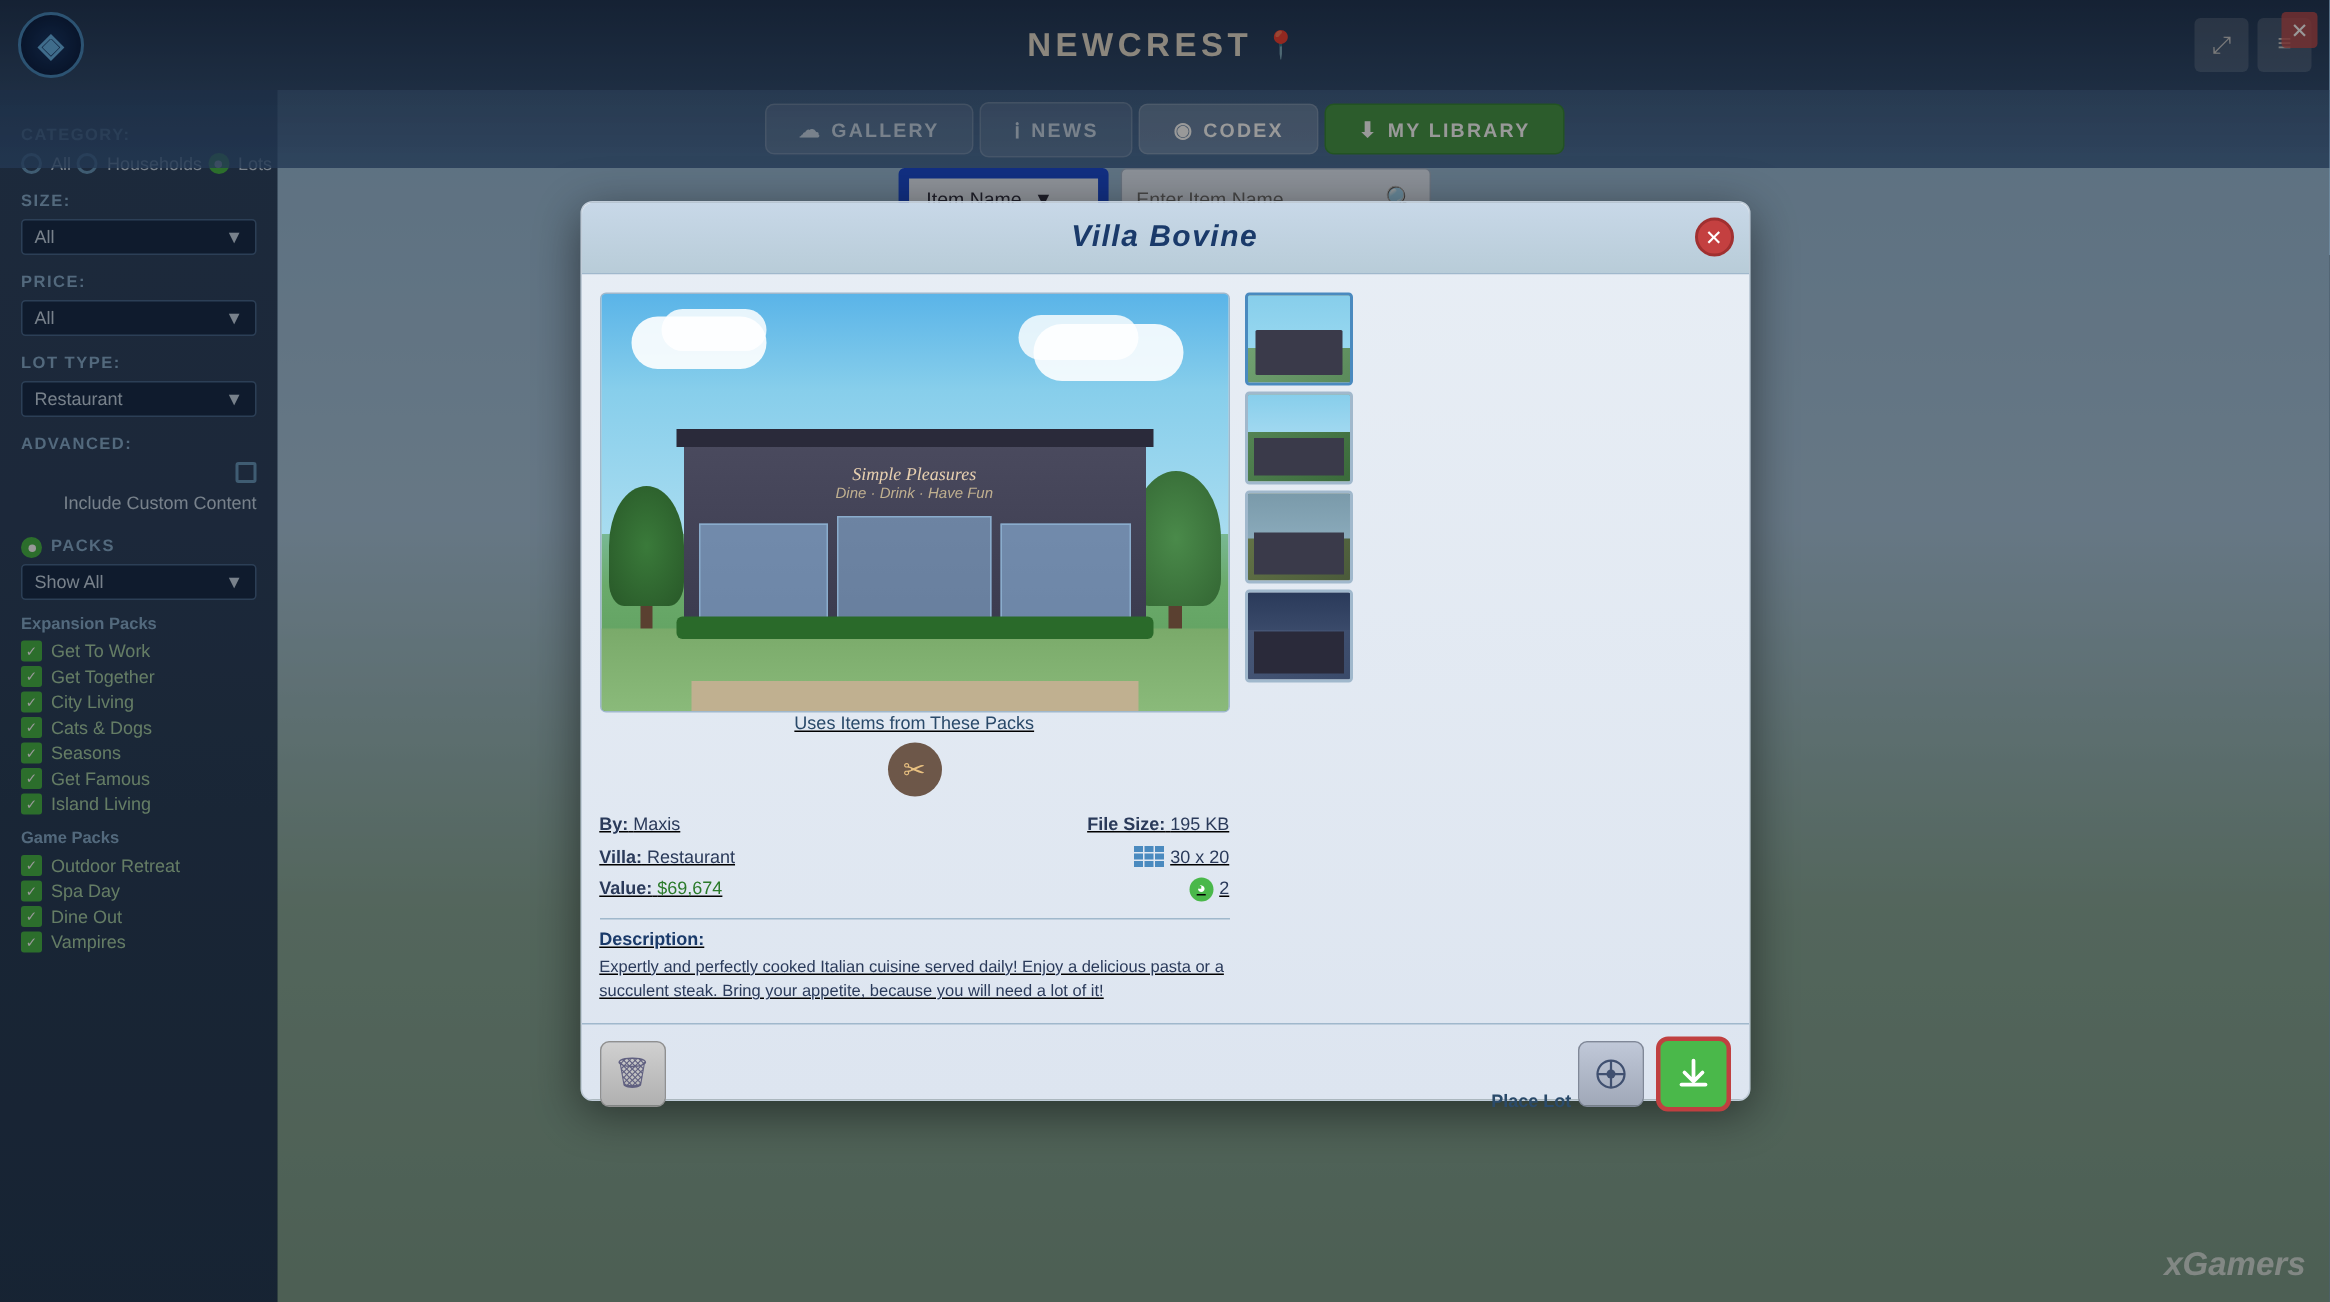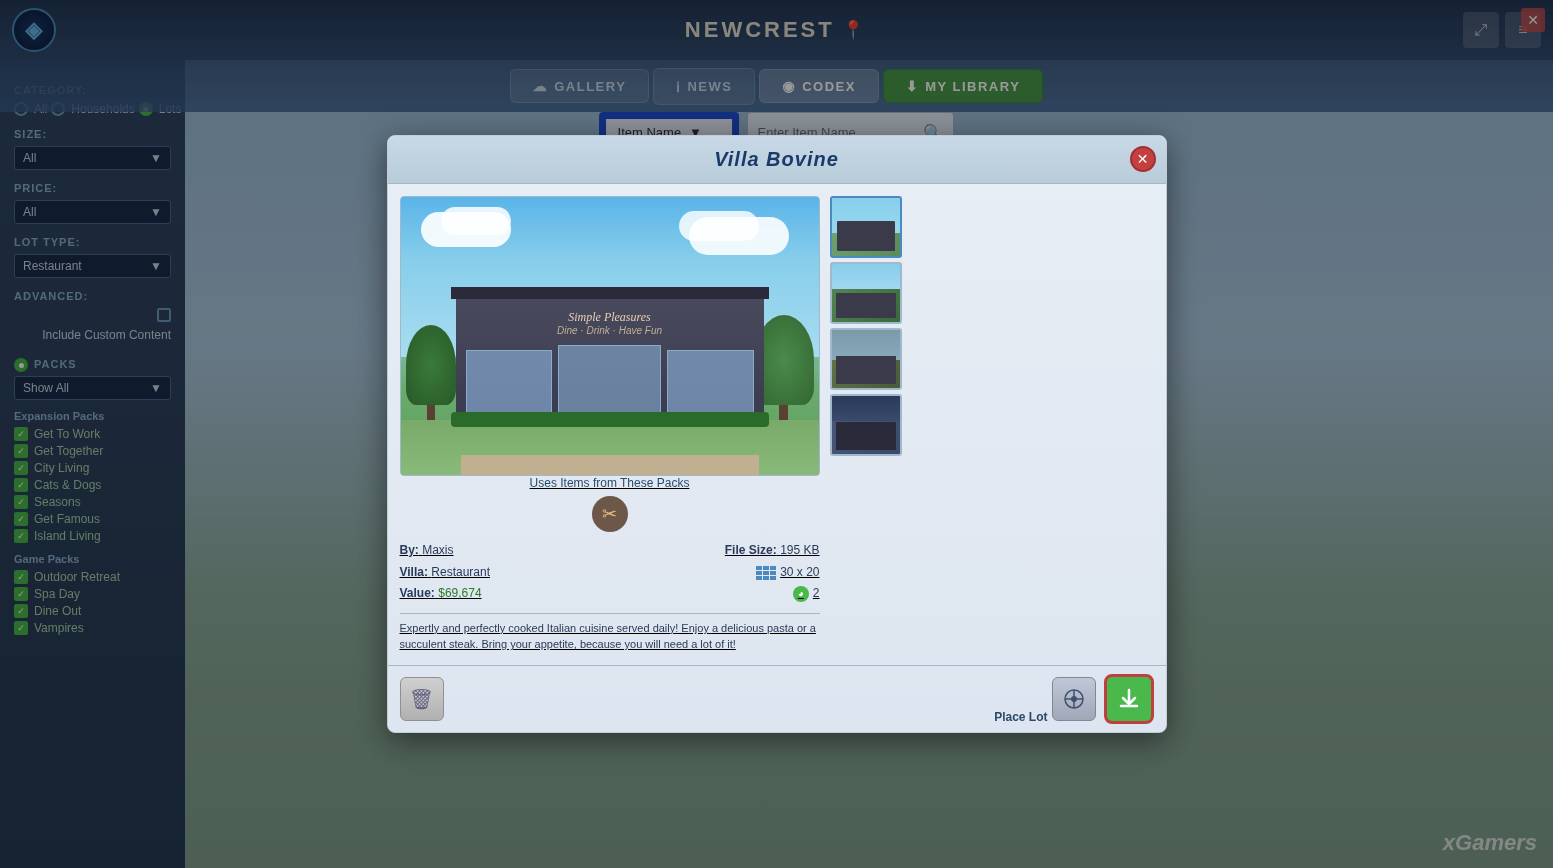--- a/index.html
+++ b/index.html
@@ -857,20 +857,21 @@
               <span>30 x 20</span>
             </div>
             <div style="display:flex;align-items:center;gap:4px;justify-content:flex-end;">
               <span style="display:inline-block;width:16px;height:16px;background:#4ab84a;border-radius:50%;text-align:center;line-height:16px;color:white;font-size:10px;">◕</span>
               <span>2</span>
             </div>
           </div>
         </div>
 
         <div class="description-section">
+          <div class="description-label">Description:</div>
           <div class="description-text">Expertly and perfectly cooked Italian cuisine served daily! Enjoy a delicious pasta or a succulent steak. Bring your appetite, because you will need a lot of it!</div>
         </div>
       </div>
 
       <div class="thumbnails">
         <div class="thumbnail active">
           <div class="thumb-sky"></div>
           <div class="thumb-building"></div>
         </div>
         <div class="thumbnail" style="background:linear-gradient(135deg,#5a8a5a 0%,#3a6a3a 100%);">

